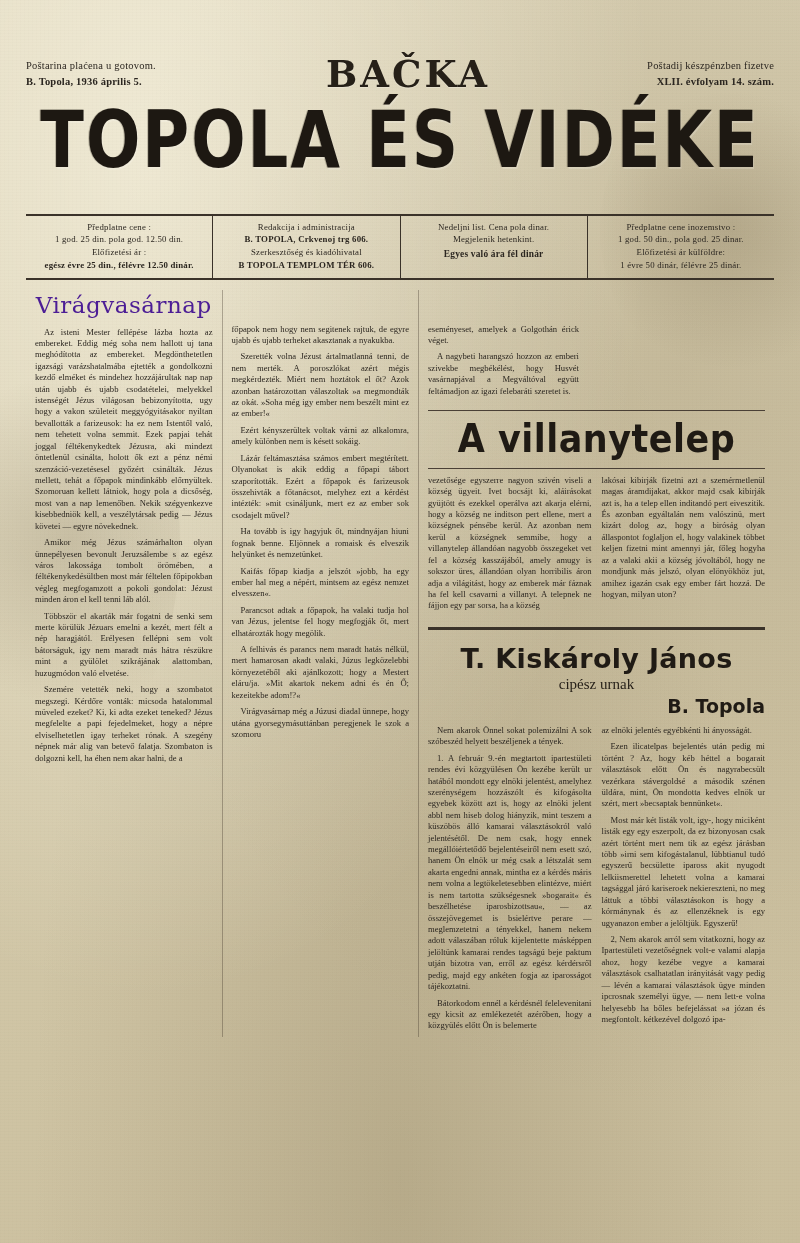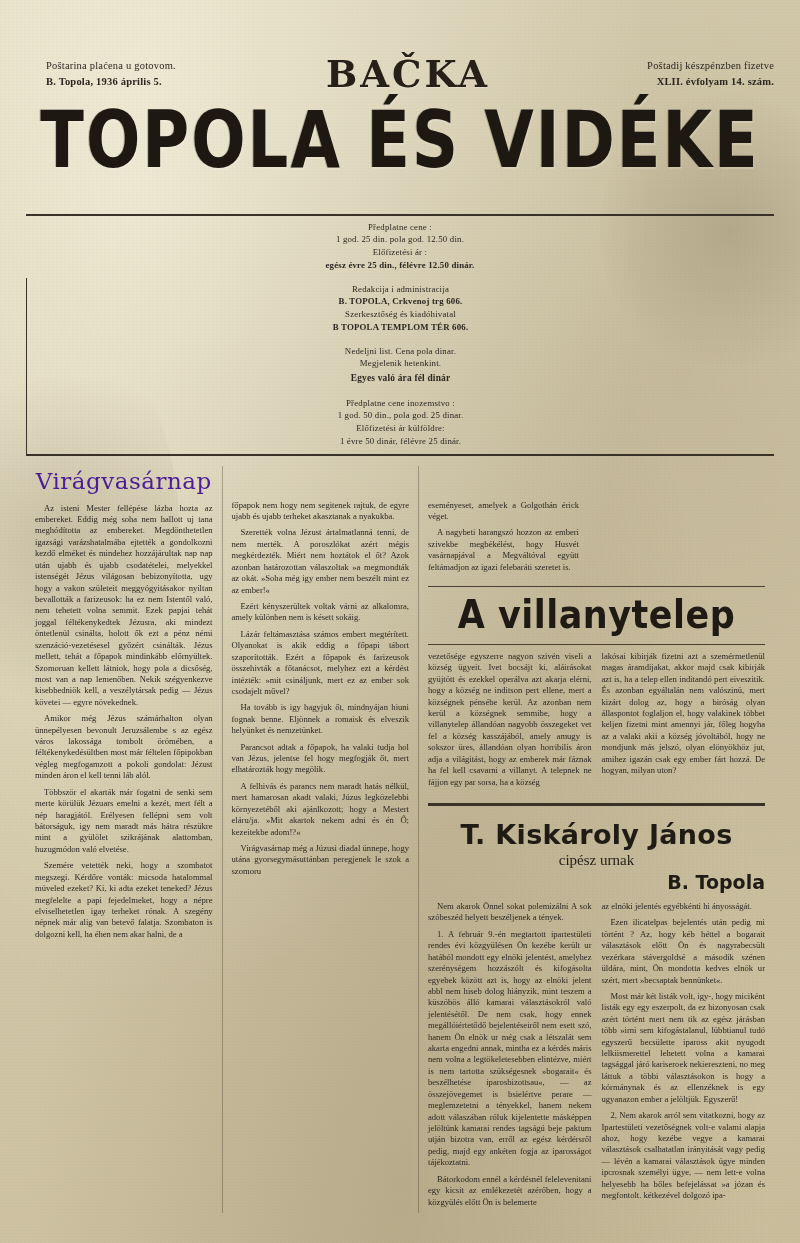--- a/index.html
+++ b/index.html
@@ -23,21 +23,21 @@
   }
   .grain{
     position:absolute;inset:0;opacity:.35;pointer-events:none;
     background-image:
       repeating-linear-gradient(0deg, rgba(90,78,52,.045) 0px, rgba(90,78,52,.045) 1px, rgba(0,0,0,0) 1px, rgba(0,0,0,0) 3px),
       repeating-linear-gradient(90deg, rgba(90,78,52,.03) 0px, rgba(90,78,52,.03) 1px, rgba(0,0,0,0) 1px, rgba(0,0,0,0) 4px);
   }
   .sheet{position:absolute;inset:0;padding:0 26px;box-sizing:border-box;}
 
   
-  .toprow{display:flex;justify-content:space-between;align-items:flex-start;padding-top:58px;margin-left:20px;}
+  .toprow{display:flex;justify-content:space-between;align-items:flex-start;padding-top:58px;}
   .tl,.tr{font-size:10.5px;line-height:1.5;letter-spacing:.2px;}
   .tr{text-align:right;}
   .bigname{
     position:absolute;left:16px;right:0;top:52px;text-align:center;
     font-family:"DejaVu Serif", serif;
     font-weight:bold;font-size:37px;letter-spacing:3px;
     color:#262018;
     text-shadow:0 1px 0 rgba(255,255,255,.25);
   }
   .titlebar{
@@ -53,21 +53,20 @@
     transform:scaleY(1.22);
     transform-origin:top center;
     height:76px;
   }
   
   .inforow{
     margin-top:34px;
     display:flex;
     border-top:2px solid #3a3229;
     border-bottom:2px solid #3a3229;
-    flex-direction:column;
   }
   .infocell{
     flex:1;
     padding:5px 6px 6px;
     text-align:center;
     font-size:8.6px;
     line-height:1.45;
     border-left:1px solid #3a3229;
   }
   .infocell:first-child{border-left:none;}
@@ -188,20 +187,21 @@
       <p class="body">Többször el akarták már fogatni de senki sem merte körülük Jézuars emelni a kezét, mert félt a nép haragjától. Erélyesen fellépni sem volt bátorságuk, igy nem maradt más hátra részükre mint a gyülölet szikrájának alattomban, huzugmódon való elvetése.</p>
       <p class="body">Szemére vetették neki, hogy a szombatot megszegi. Kérdőre vonták: micsoda hatalommal müveled ezeket? Ki, ki adta ezeket teneked? Jézus megfelelte a papi fejedelmeket, hogy a népre elviselhetetlen igay terheket rónak. A szegény népnek már alig van betevő falatja. Szombaton is dolgozni kell, ha éhen nem akar halni, de a</p>
     </div>
 
     <div class="col">
       <p class="body noind" style="margin-top:34px;">főpapok nem hogy nem segitenek rajtuk, de egyre ujabb és ujabb terheket akasztanak a nyakukba.</p>
       <p class="body">Szerették volna Jézust ártalmatlanná tenni, de nem merték. A poroszlókat azért mégis megkérdezték. Miért nem hoztátok el őt? Azok azonban határozottan válaszoltak »a megmondták az okát. »Soha még igy ember nem beszélt mint ez az ember!«</p>
       <p class="body">Ezért kényszerültek voltak várni az alkalomra, amely különben nem is késett sokáig.</p>
       <p class="body">Lázár feltámasztása számos embert megtérített. Olyanokat is akik eddig a főpapi tábort szaporították. Ezért a főpapok és farizeusok összehivták a főtanácsot, melyhez ezt a kérdést intézték: »mit csináljunk, mert ez az ember sok csodajelt művel?</p>
       <p class="body">Ha tovább is igy hagyjuk őt, mindnyájan hiuni fognak benne. Eljönnek a romaisk és elveszik helyünket és nemzetünket.</p>
+      <p class="body">Kaifás főpap kiadja a jelszót »jobb, ha egy ember hal meg a népért, mintsem az egész nemzet elvesszen«.</p>
       <p class="body">Parancsot adtak a főpapok, ha valaki tudja hol van Jézus, jelentse fel hogy megfogják őt, mert elhatározták hogy megölik.</p>
       <p class="body">A felhivás és parancs nem maradt hatás nélkül, mert hamarosan akadt valaki, Júzus legközelebbi környezetéből aki ajánlkozott; hogy a Mestert eláru/ja. »Mit akartok nekem adni és én Ő; kezeitekbe adom!?«</p>
       <p class="body">Virágvasárnap még a Júzusi diadal ünnepe, hogy utána gyorsegymásuttánban peregjenek le szok a szomoru</p>
       <p class="body"></p>
     </div>
 
     <div class="col" style="flex:2;padding:0;">
 
       <div class="twocol" style="padding:0 9px;margin-top:34px;gap:35px;">
         <div>

